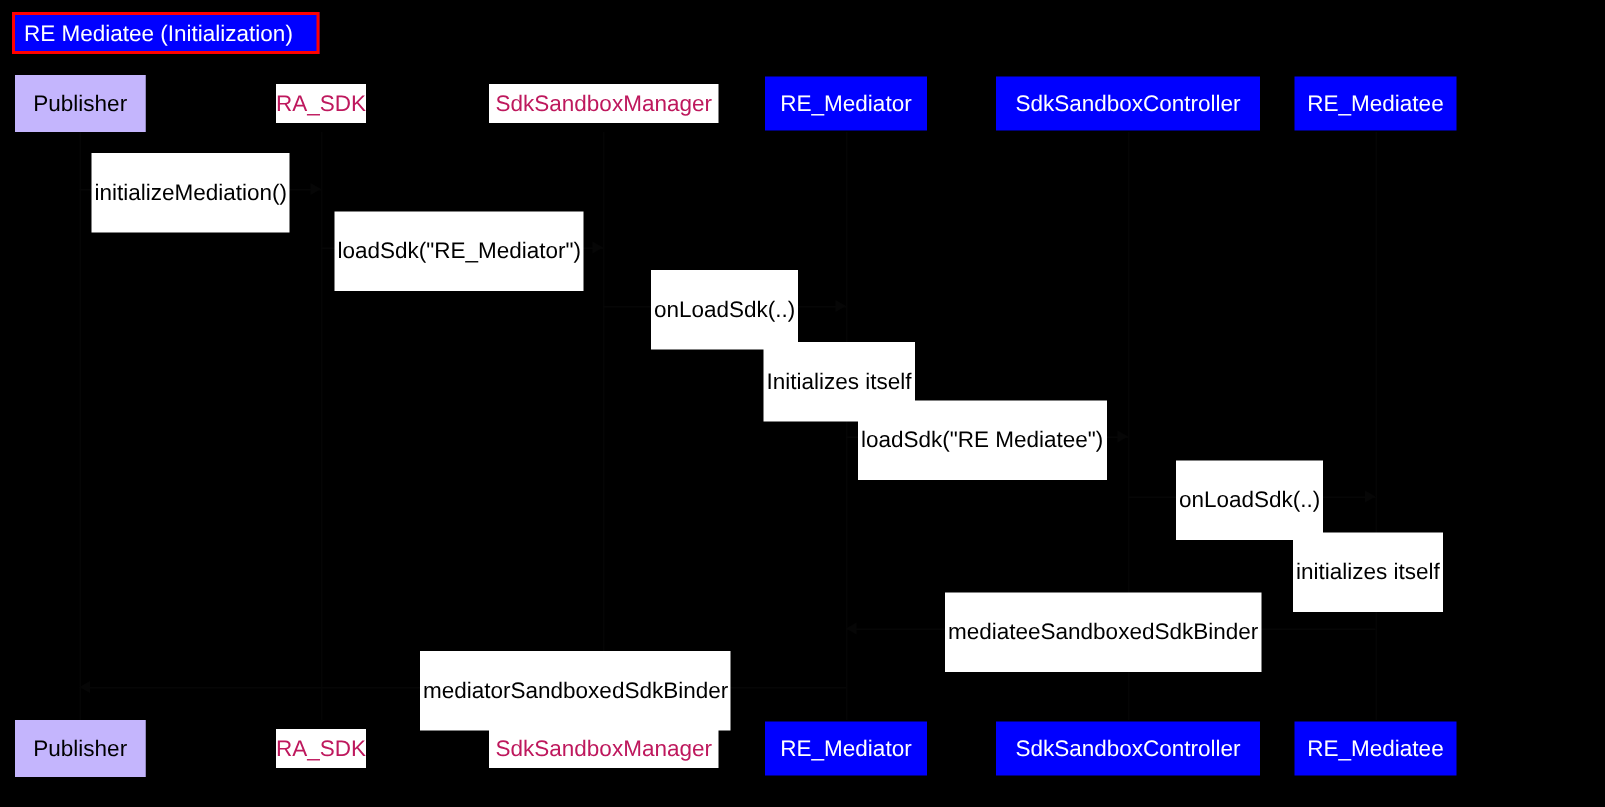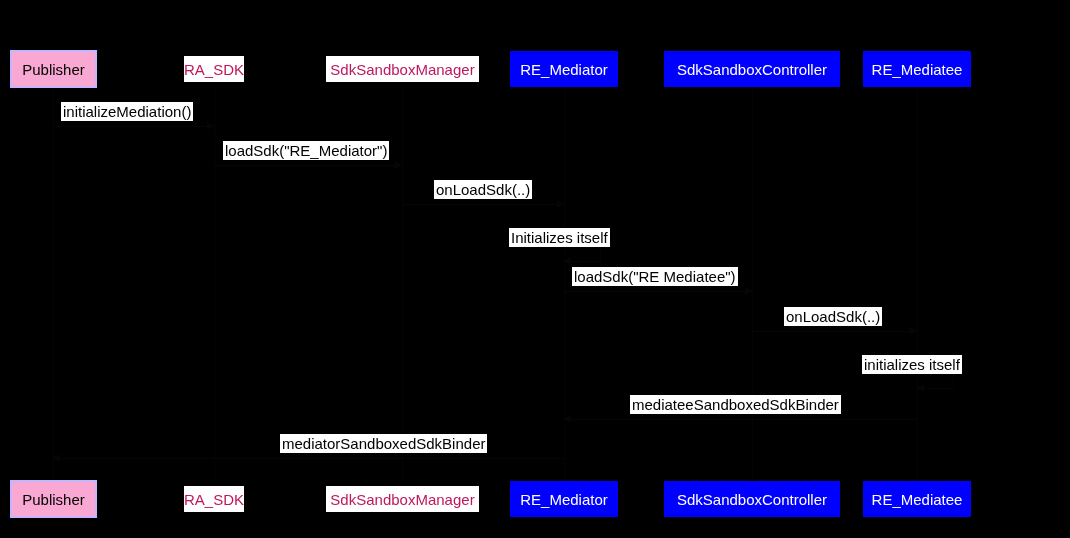--- a/index.html
+++ b/index.html
@@ -76,46 +76,49 @@
     line-height: 1;
     font-size: 15px;
     font-weight: 400;
   }
   .participant.plain {
     background: #ffffff;
     color: #be185d;
     border: none;
   }
   .participant.outlined {
-    background: #f9a8d4;
+    background: #c4b5fd;
     color: #000000;
     border: 2px solid #c4b5fd;
   }
   .participant.highlight {
     background: #0000ff;
     color: #ffffff;
     border: none;
   }
 
   
   .msg-label {
     position: absolute;
     background: #ffffff;
     color: #000000;
     font-size: 15px;
     line-height: 1.15;
-    padding: 1px 2px;
+    padding: 18px 2px;
     white-space: nowrap;
   }
 </style>
 </head>
 <body>
 
 <div id="diagram">
 
+  <div class="title-box" style="left:8px; top:8px; width:205px; height:28px;">
+    <span>RE Mediatee (Initialization)</span>
+  </div>
 
   <div class="lifeline" style="left:53px; top:88px; height:392px;"></div>
   <div class="lifeline" style="left:214px; top:88px; height:392px;"></div>
   <div class="lifeline" style="left:402px; top:88px; height:392px;"></div>
   <div class="lifeline" style="left:564px; top:88px; height:392px;"></div>
   <div class="lifeline" style="left:752px; top:88px; height:392px;"></div>
   <div class="lifeline" style="left:917px; top:88px; height:392px;"></div>
 
   <div class="msg-line" style="left:53px; top:126px; width:161px;"></div>
   <div class="msg-head right" style="left:207px; top:122px;"></div>

